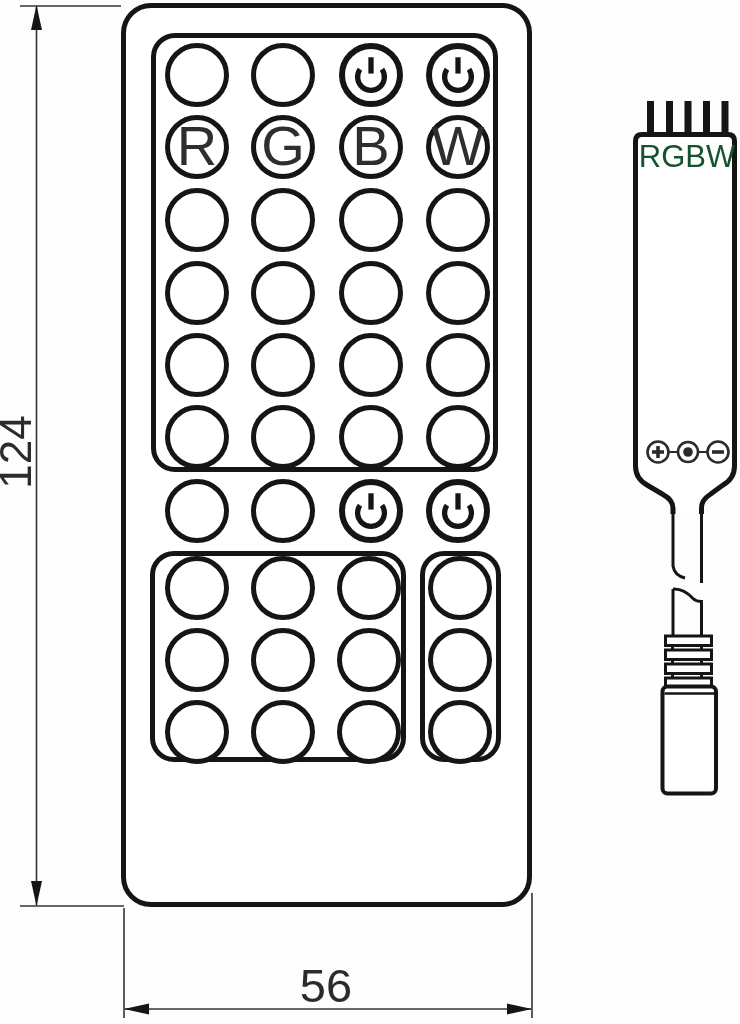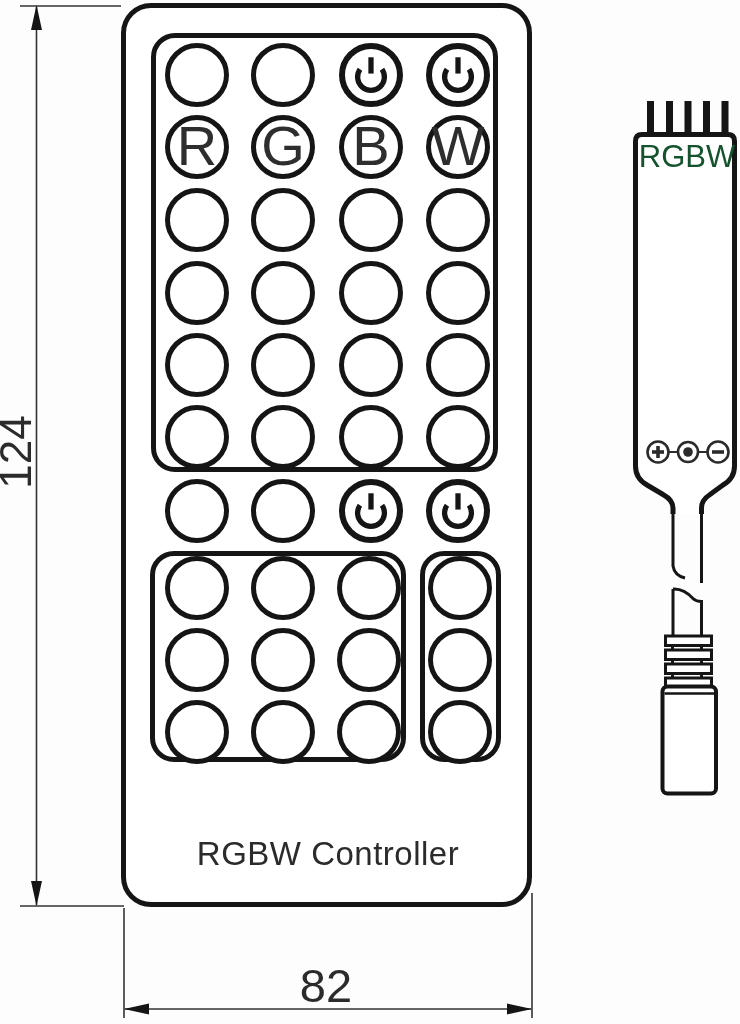--- a/index.html
+++ b/index.html
@@ -157,16 +157,15 @@
         <rect x="665.5" y="678" width="46" height="9.5"></rect>
       </g>
     </g>
     <g>
       <rect x="662.5" y="686.5" width="53.5" height="107" rx="5" fill="#ffffff" stroke="#151515" stroke-width="4"></rect>
       <line x1="664.5" y1="693.5" x2="714" y2="693.5" stroke="#151515" stroke-width="2.5"></line>
     </g>
   </svg>
 
   <div class="label" id="dim-height-label">124</div>
-  <div class="label" id="dim-width-label">82</div>
-  <div class="label" id="remote-caption">RGBW Controller</div>
+  <div class="label" id="dim-width-label">56</div>
   <div class="label" id="controller-label">RGBW</div>
 </div>
 
 </body></html>

